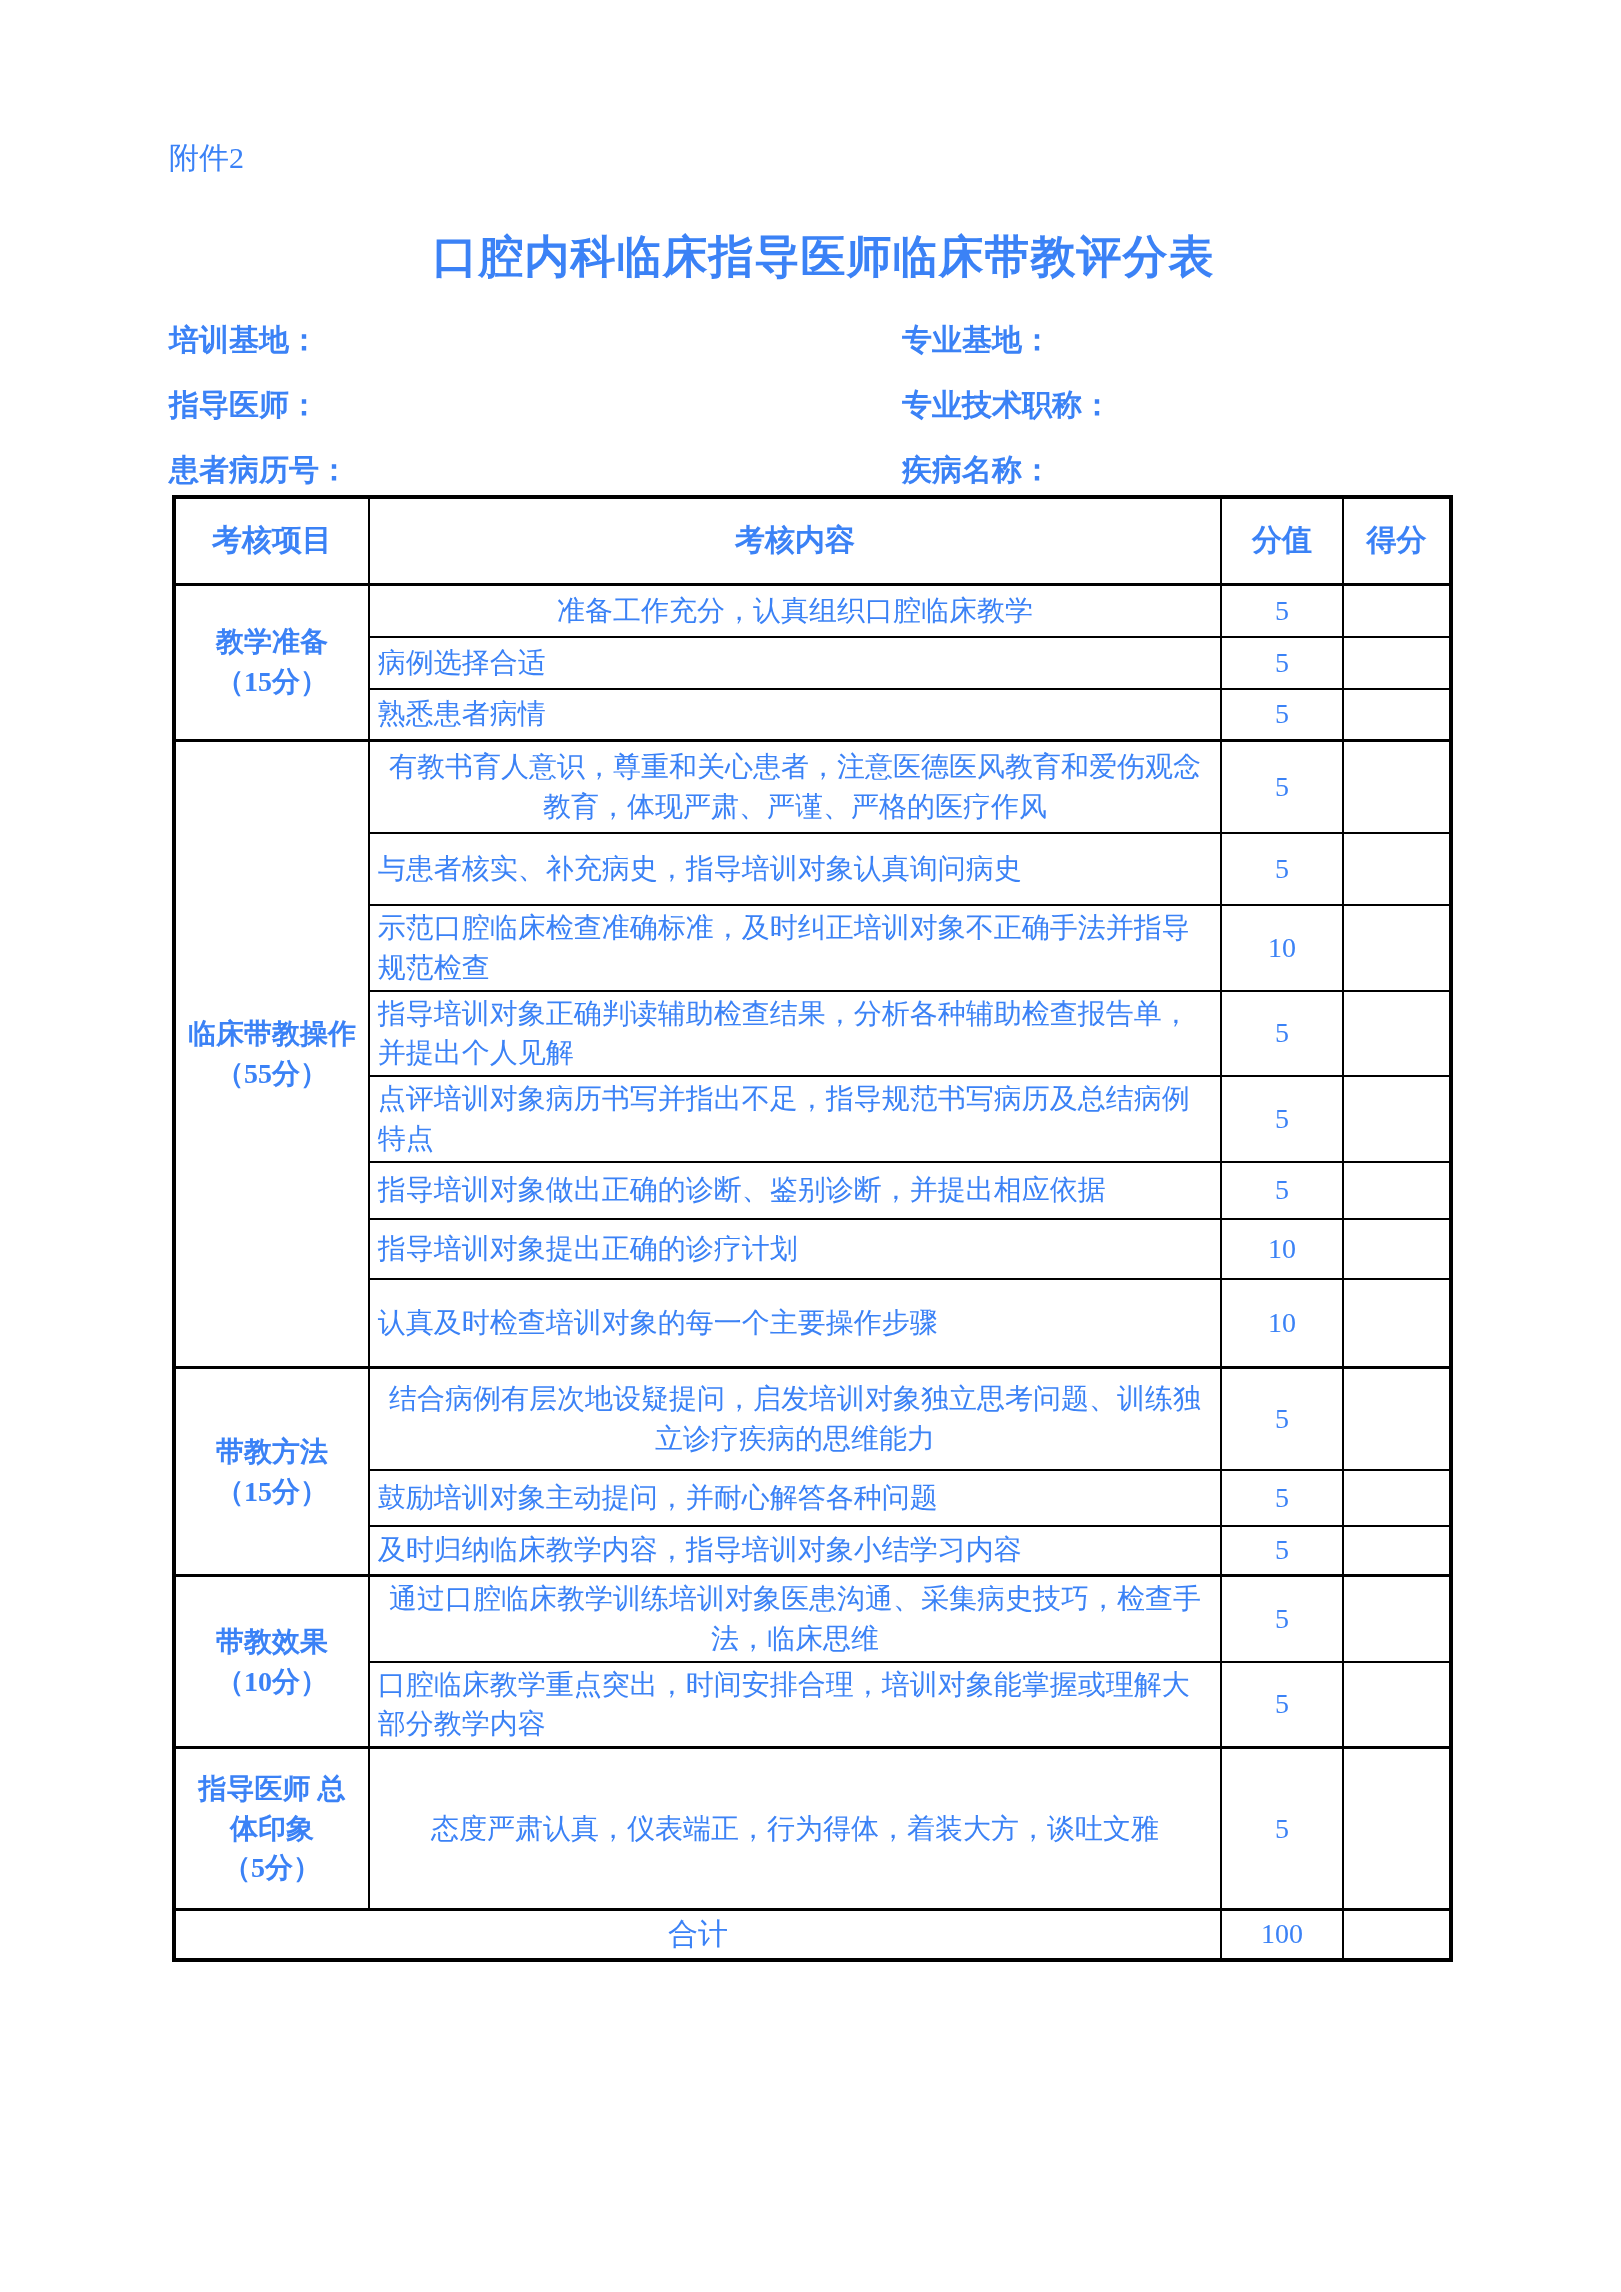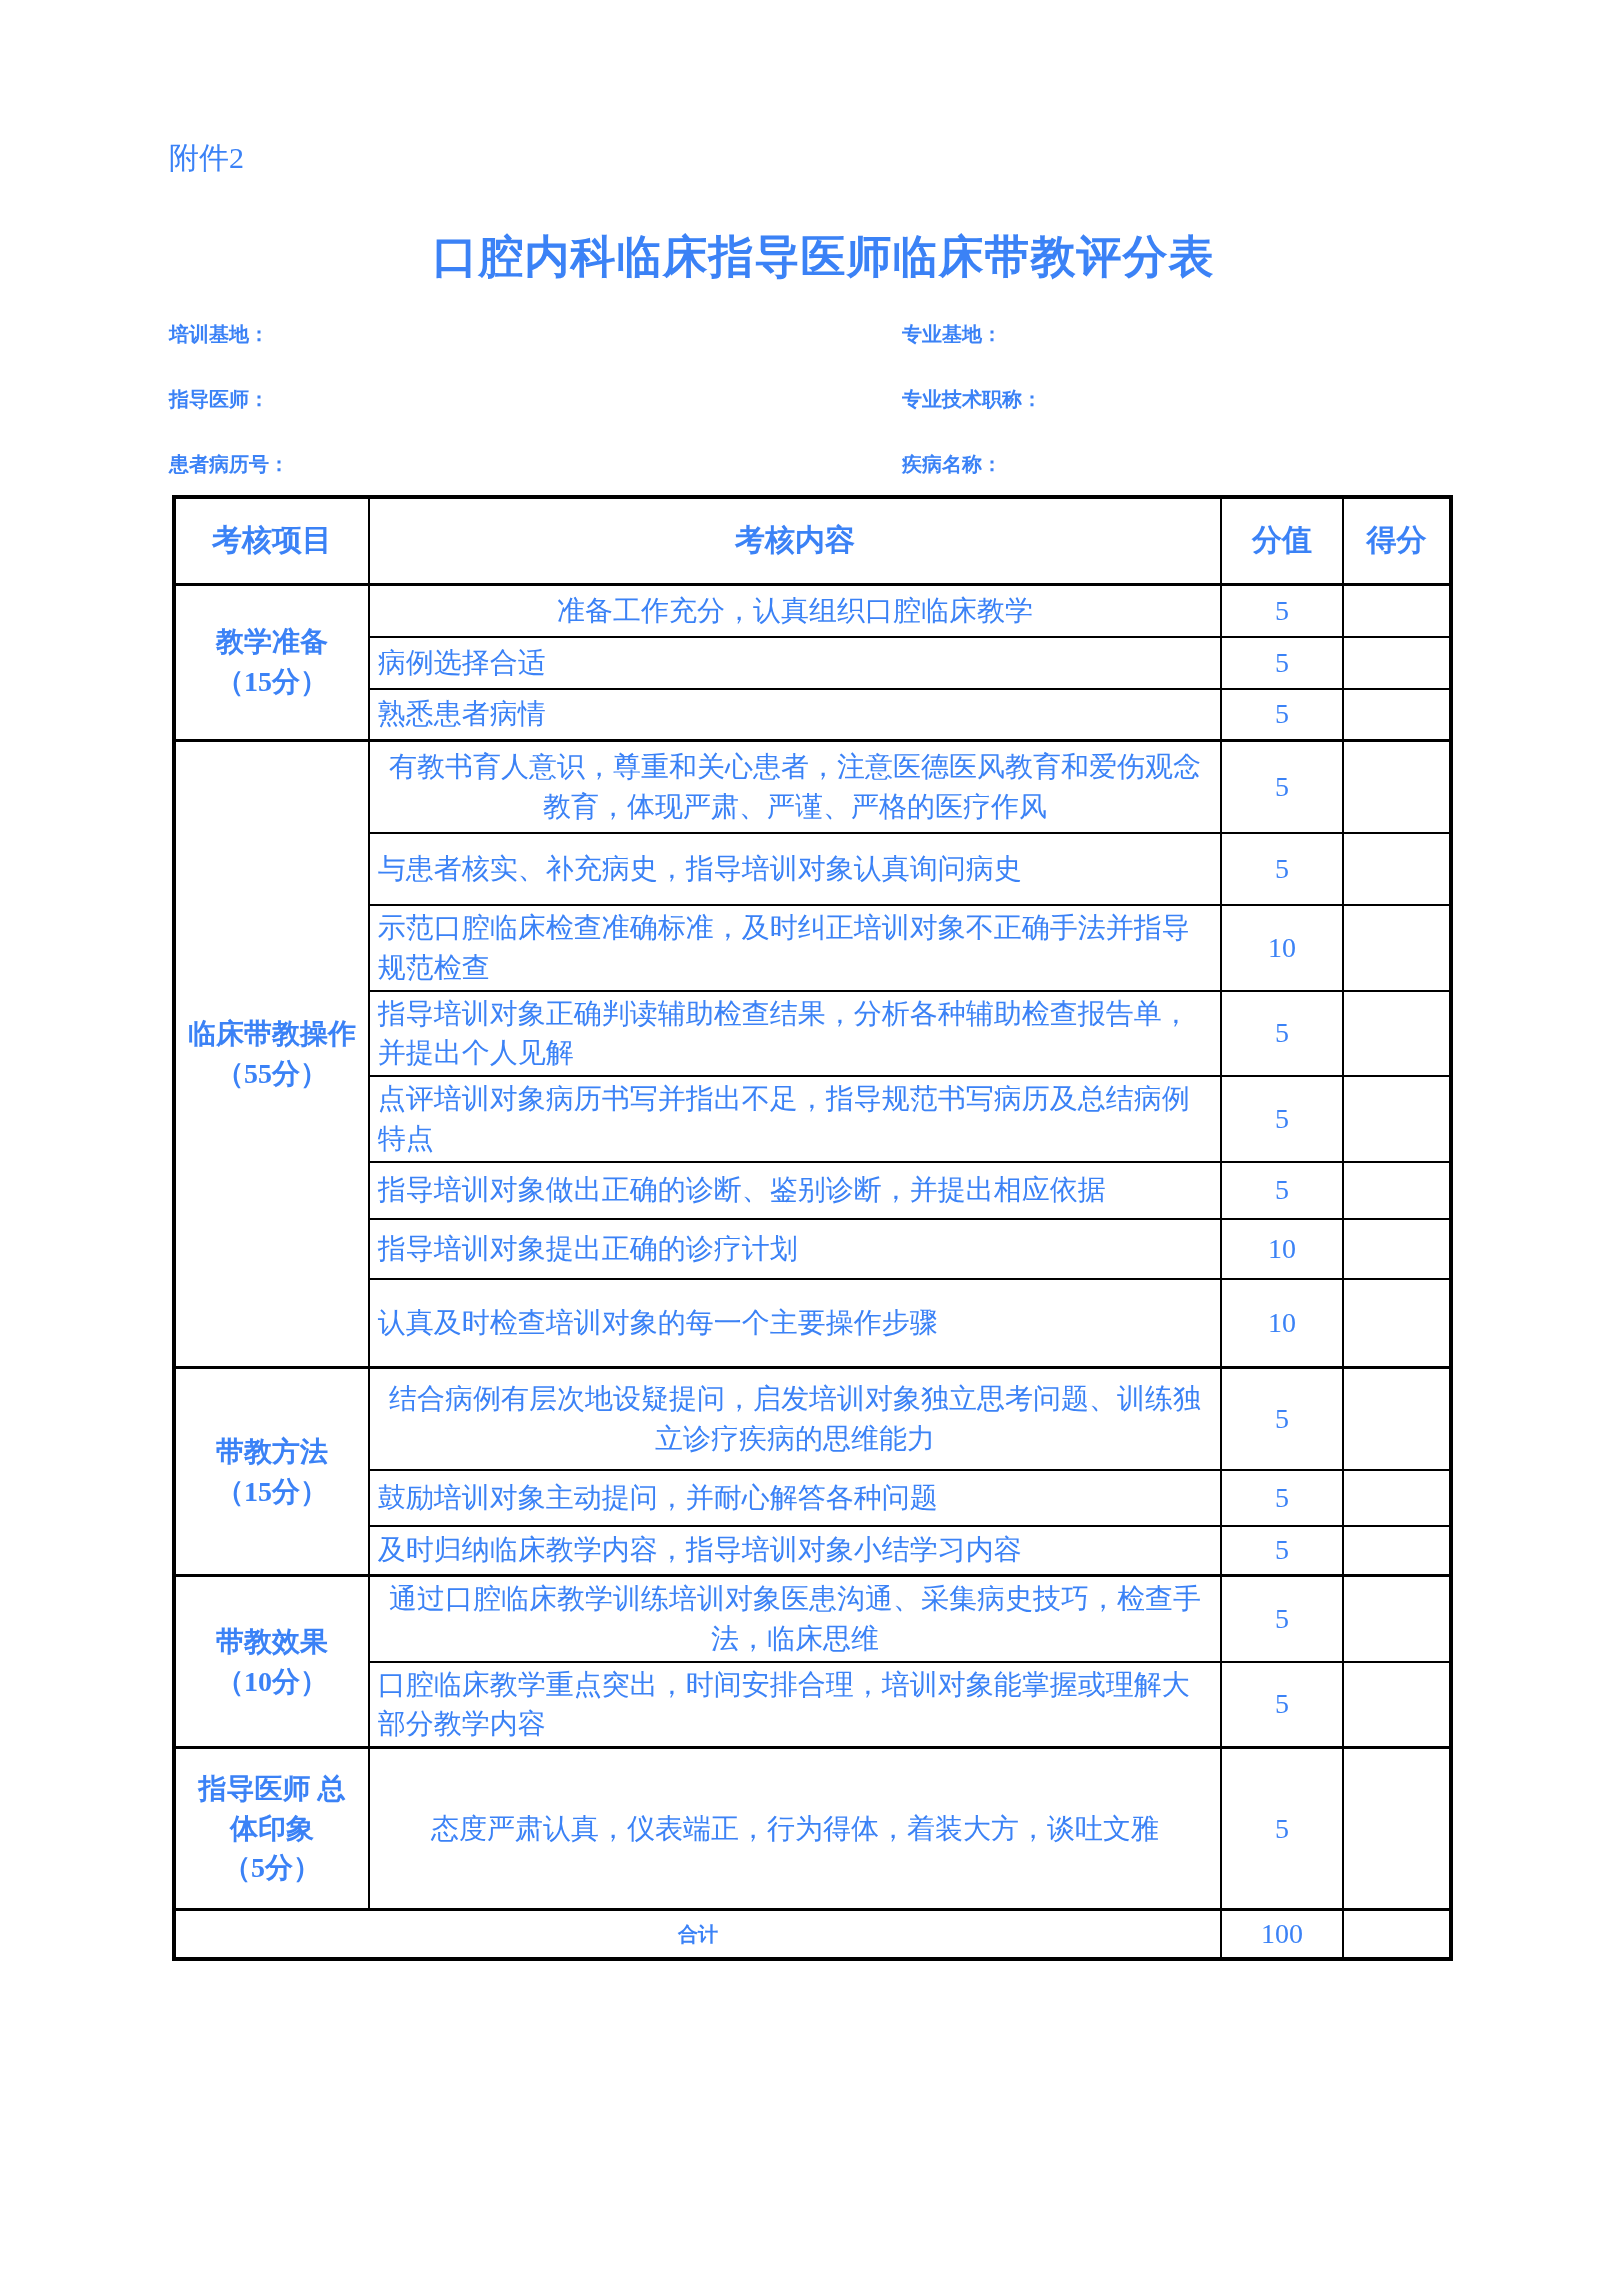--- a/index.html
+++ b/index.html
@@ -15,21 +15,21 @@
     position:absolute;left:169px;top:140px;
     font-size:30px;line-height:1.2;
   }
   .doc-title{
     position:absolute;left:0;top:214px;width:1621px;
     margin:13px;text-align:center;
     font-size:45px;font-weight:bold;letter-spacing:1px;
   }
   .info-field{
     position:absolute;
-    font-size:20px;font-weight:bold;line-height:1.2;
+    font-size:30px;font-weight:bold;line-height:1.2;
   }
   .if-l{left:169px;}
   .if-r{left:902px;}
   .if-row1{top:322px;}
   .if-row2{top:387px;}
   .if-row3{top:452px;}
 
   table.score-table{
     position:absolute;left:172px;top:495px;
     width:1276px;
@@ -54,21 +54,21 @@
   }
   tr.sec-start>td{border-top:3.9px solid #000;text-align:center;}
   td.group{
     font-weight:bold;text-align:center;
     white-space:pre-line;
     padding:2px 3.9px;
   }
   td.content{text-align:left;}
   td.score{text-align:center;padding:2px 2px;}
   td.earned{padding:0;}
-  td.total-label{text-align:center;font-size:20px;font-weight:bold;}
+  td.total-label{text-align:center;font-size:30px;}
   .footer-row{position:absolute;top:1911px;left:0;width:1621px;height:39px;}
   .evaluator{position:absolute;left:169px;font-size:30px;}
   .date-part{position:absolute;font-size:30px;}
   .date-year{left:1113px;}
   .date-month{left:1222px;}
   .date-day{left:1308px;}
 </style>
 </head>
 <body>
 

